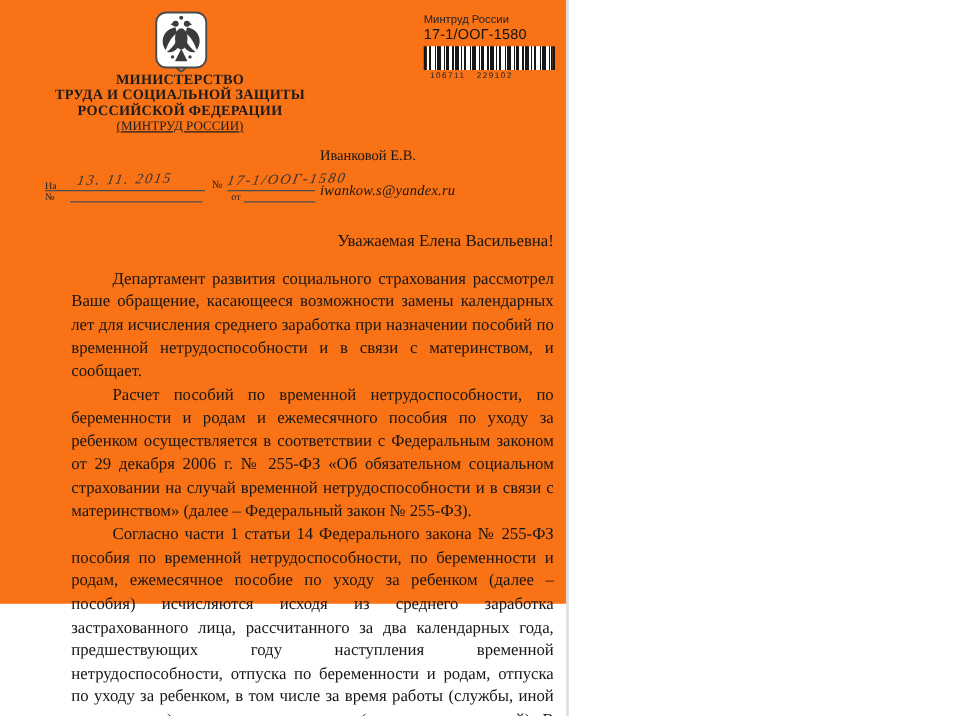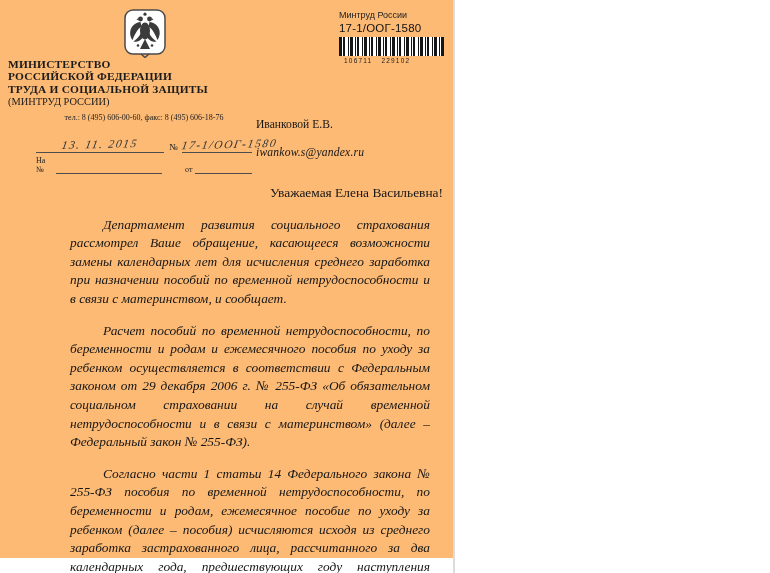--- a/index.html
+++ b/index.html
@@ -4,21 +4,21 @@
 <style>
   html, body { margin: 0; padding: 0; background: #ffffff; }
   .screen {
     position: relative;
     width: 770px; height: 573px;
     background: #ffffff;
     overflow: hidden;
     font-family: "Liberation Serif", serif;
     color: #1c1c1c;
   }
-  .page { position: absolute; left: 0; top: 0; width: 453px; height: 558px; background: #fdba74; }
+  .page { position: absolute; left: 0; top: 0; width: 453px; height: 483px; background: #f97316; }
   .page-divider { position: absolute; left: 453px; top: 0; width: 2px; height: 573px; background: #dcdcdc; }
 
   
   .emblem { position: absolute; left: 123px; top: 8px; width: 44px; height: 50px; }
 
   
   .rightblock { position: absolute; left: 339px; top: 10px; width: 112px; font-family: "Liberation Sans", sans-serif; }
   .rb-label  { font-size: 9px; color: #222; }
   .rb-number { font-size: 11.5px; margin-top: 2px; letter-spacing: 0.2px; color: #111; }
   .barcode {
@@ -26,53 +26,53 @@
     background-image: repeating-linear-gradient(90deg,
       #161616 0px, #161616 1px, #ffffff 1px, #ffffff 2px,
       #161616 2px, #161616 4px, #ffffff 4px, #ffffff 7px,
       #161616 7px, #161616 8px, #ffffff 8px, #ffffff 9px,
       #161616 9px, #161616 12px, #ffffff 12px, #ffffff 14px);
     border-left: 2px solid #161616; border-right: 2px solid #161616;
   }
   .rb-digits { font-size: 6.5px; letter-spacing: 1.2px; margin-top: 1px; padding-left: 5px; white-space: pre; color: #222; }
 
   
-  .ministry { position: absolute; left: 8px; top: 58px; width: 272px; }
+  .ministry { position: absolute; left: 8px; top: 58px; width: 272px; text-align: center; }
   .m-line  { font-weight: bold; font-size: 11.4px; line-height: 12.3px; letter-spacing: 0.2px; }
-  .m-short { font-size: 10.4px; line-height: 11px; margin-top: 1px; }
+  .m-short { font-size: 10.4px; line-height: 11px; margin-top: 1px; text-decoration: underline; }
   .addr    { position: absolute; left: 8px; top: 113px; width: 272px; text-align: center; font-size: 8px; line-height: 9.5px; color: #222; }
 
   
   .dateline { position: absolute; left: 36px; top: 134px; width: 216px; display: flex; align-items: flex-end; }
   .fld { border-bottom: 1px solid #4d4d4d; text-align: center; }
   .fld-date { width: 133px; } .fld-num { width: 70px; }
   .hw {
     display: inline-block;
     font-style: italic; font-size: 11.5px; letter-spacing: 1.6px;
     color: #343434; transform: skewX(-12deg) rotate(-1.5deg);
     white-space: nowrap;
   }
   .no-sign { font-size: 9px; padding: 0 4px 1px 5px; color: #222; }
-  .refline { position: absolute; left: 36px; top: 156px; width: 216px; display: flex; align-items: flex-end; font-size: 8px; color: #222; }
+  .refline { position: absolute; left: 36px; top: 144px; width: 216px; display: flex; align-items: flex-end; font-size: 8px; color: #222; }
   .ref-ul1 { width: 116px; border-bottom: 1px solid #4d4d4d; height: 9px; margin-left: 3px; }
   .ref-ul2 { width: 62px;  border-bottom: 1px solid #4d4d4d; height: 9px; margin-left: 3px; }
   .ref-ot { margin-left: 23px; }
 
   
   .recipient { position: absolute; left: 256px; top: 97px; font-size: 11.6px; color: #161616; margin-top: 21px; }
   .recipient .email { margin-top: 15px; letter-spacing: 0.2px; font-style: italic; }
 
   
   .bodytext {
     position: absolute; left: 57px; top: 184px; width: 386px;
     font-size: 13.4px; line-height: 18.6px; text-align: justify;
     color: #161616;
   }
   .salutation { text-align: right; margin: 0 0 11px 0; text-indent: 0; }
-  .para { margin: 13px; text-indent: 33px; font-style: italic; }
+  .para { margin: 0; text-indent: 33px; }
 </style>
 </head>
 <body>
 
 <div class="screen">
   <div class="page">
 
     <div class="emblem">
       <svg width="44" height="50" viewBox="0 0 44 50" xmlns="http://www.w3.org/2000/svg">
         <rect x="2" y="2" width="40" height="44" rx="8" fill="#ffffff" stroke="#4a4a4a" stroke-width="1.5"></rect>
@@ -97,27 +97,26 @@
 
     <div class="rightblock">
       <div class="rb-label">Минтруд России</div>
       <div class="rb-number">17-1/ООГ-1580</div>
       <div class="barcode"></div>
       <div class="rb-digits">106711   229102</div>
     </div>
 
     <div class="ministry">
       <div class="m-line">МИНИСТЕРСТВО</div>
+      <div class="m-line">ТРУДА И СОЦИАЛЬНОЙ ЗАЩИТЫ</div>
       <div class="m-line">РОССИЙСКОЙ ФЕДЕРАЦИИ</div>
-      <div class="m-line">ТРУДА И СОЦИАЛЬНОЙ ЗАЩИТЫ</div>
       <div class="m-short">(МИНТРУД РОССИИ)</div>
     </div>
 
     <div class="addr">
-      <div>тел.: 8 (495) 606-00-60, факс: 8 (495) 606-18-76</div>
     </div>
 
     <div class="dateline">
       <div class="fld fld-date">
         <span class="hw">13. 11. 2015</span>
       </div>
       <span class="no-sign">№</span>
       <div class="fld fld-num">
         <span class="hw">17-1/ООГ-1580</span>
       </div>

